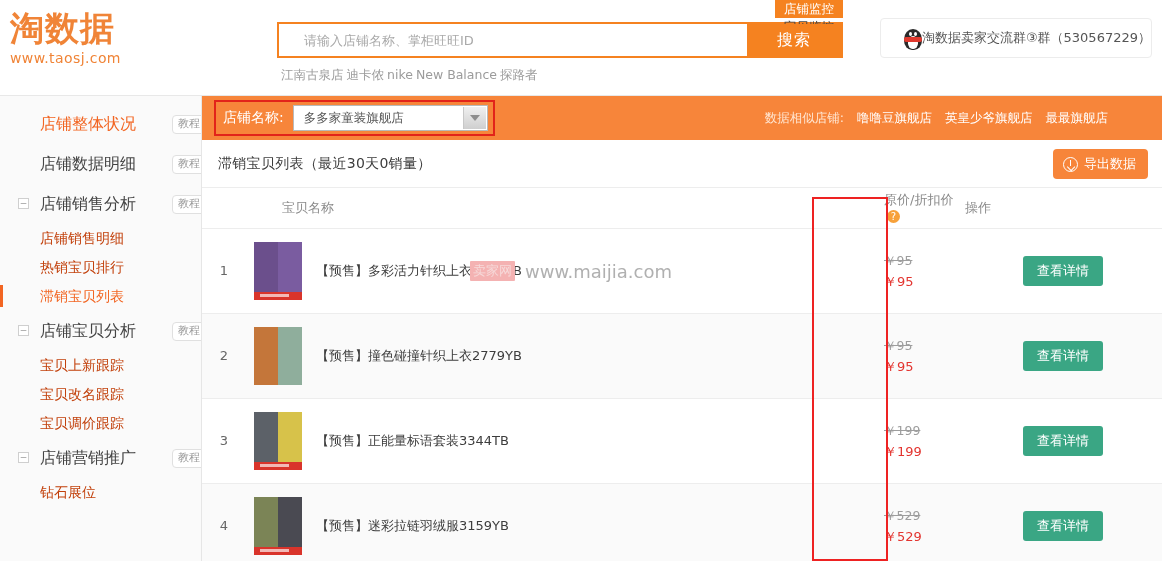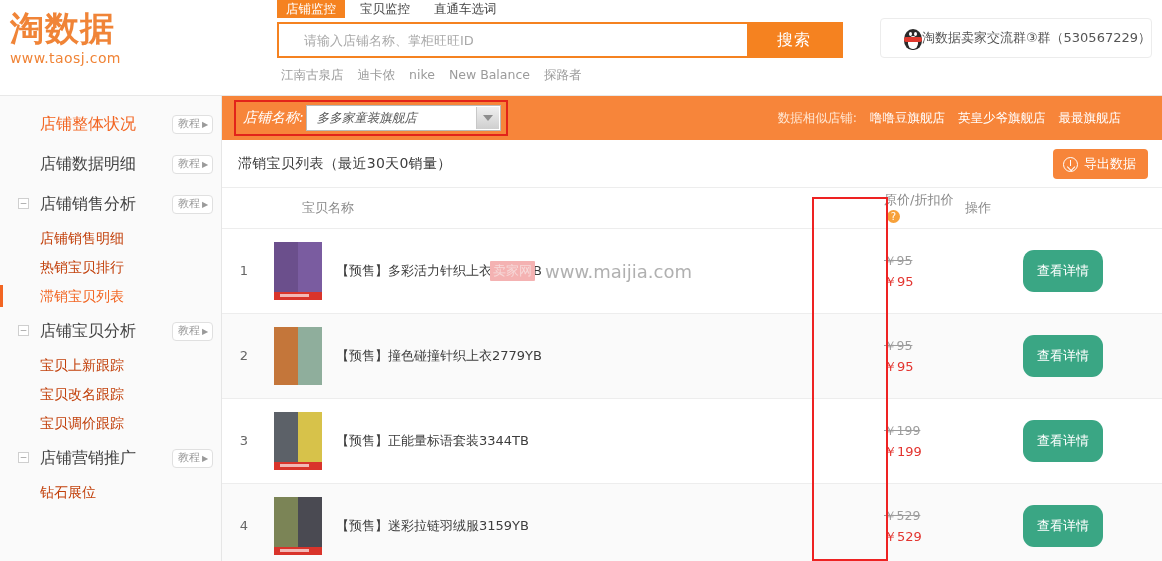--- a/index.html
+++ b/index.html
@@ -45,20 +45,21 @@
   .search-zone {
     position: absolute;
     left: 277px; top: 0;
     width: 566px;
   }
   .tabs {
     display: flex;
     align-items: flex-end;
     height: 18px;
     gap: 0px;
+    flex-direction: column;
   }
   .tab {
     font-size: 12.5px;
     padding: 1px 9px 2px 9px;
     color: #444;
     cursor: pointer;
     line-height: 15px;
     white-space: nowrap;
   }
   .tab.active {
@@ -91,21 +92,21 @@
     border: none;
     color: #fff;
     font-size: 16px;
     cursor: pointer;
     font-family: "DejaVu Sans", "Liberation Sans", sans-serif;
     letter-spacing: 1px;
   }
   .hotwords {
     margin-top: 9px;
     display: flex;
-    gap: 14px;
+    gap: 3px;
     font-size: 12.5px;
     color: #9b9b9b;
     padding-left: 4px;
   }
   .hotwords span { cursor: pointer; white-space: nowrap; }
 
   .qq-badge {
     position: absolute;
     right: 10px; top: 18px;
     width: 272px; height: 40px;
@@ -149,21 +150,21 @@
     border-radius: 50%;
   }
   .penguin .eye.l { left: 6px; }
   .penguin .eye.r { left: 11px; }
 
   
   .wrap { display: flex; height: 465px; }
 
   
   .sidebar {
-    width: 222px;
+    width: 202px;
     background: #fafafa;
     border-right: 1px solid #e6e6e6;
     padding-top: 8px;
     overflow: hidden;
     flex-shrink: 0;
   }
   .nav-group {
     position: relative;
     height: 40px;
     display: flex;
@@ -235,22 +236,21 @@
     display: flex;
     align-items: center;
     padding-left: 12px;
   }
   .shop-sel-box {
     position: relative;
     display: flex;
     align-items: center;
     border: 2px solid #e2231a;
     padding: 3px 5px 3px 7px;
-    gap: 2px;
-    font-style: italic;
+    gap: 9px;
   }
   .shop-label { color: #fff; font-size: 14px; white-space: nowrap; }
   .shop-select {
     position: relative;
     width: 195px; height: 26px;
     background: #fff;
     border: 1px solid #b9b9b9;
     display: flex;
     align-items: center;
     padding-left: 10px;
@@ -421,22 +421,22 @@
   .wm-url { color: #b0b0b0; font-size: 18px; }
 
   td.c-price { padding-left: 4px; line-height: 21px; }
   .p-old { color: #9d9d9d; text-decoration: line-through; font-size: 12.5px; }
   .p-new { color: #e3342f; font-size: 13px; }
   td.c-op { text-align: center; }
   .detail-btn {
     background: #3aa684;
     color: #fff;
     border: none;
-    border-radius: 11px;
-    width: 80px; height: 42px;
+    border-radius: 3px;
+    width: 80px; height: 30px;
     font-size: 13px;
     cursor: pointer;
     font-family: "DejaVu Sans", "Liberation Sans", sans-serif;
   }
 
   
   .anno {
     position: absolute;
     border: 2px solid #ee2222;
     pointer-events: none;

